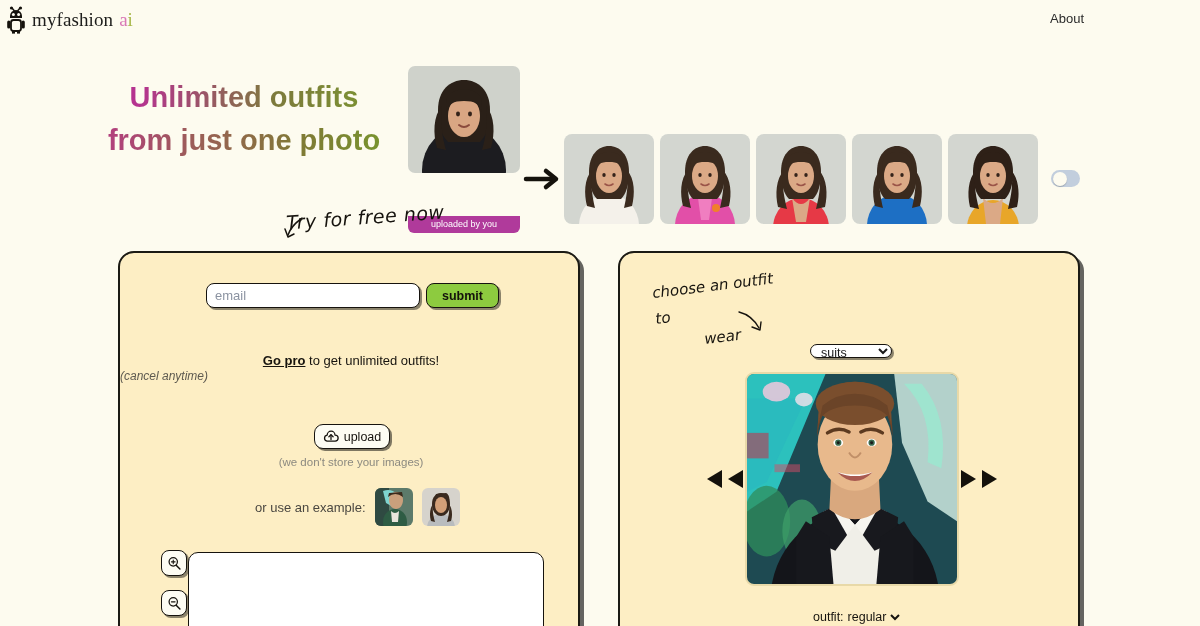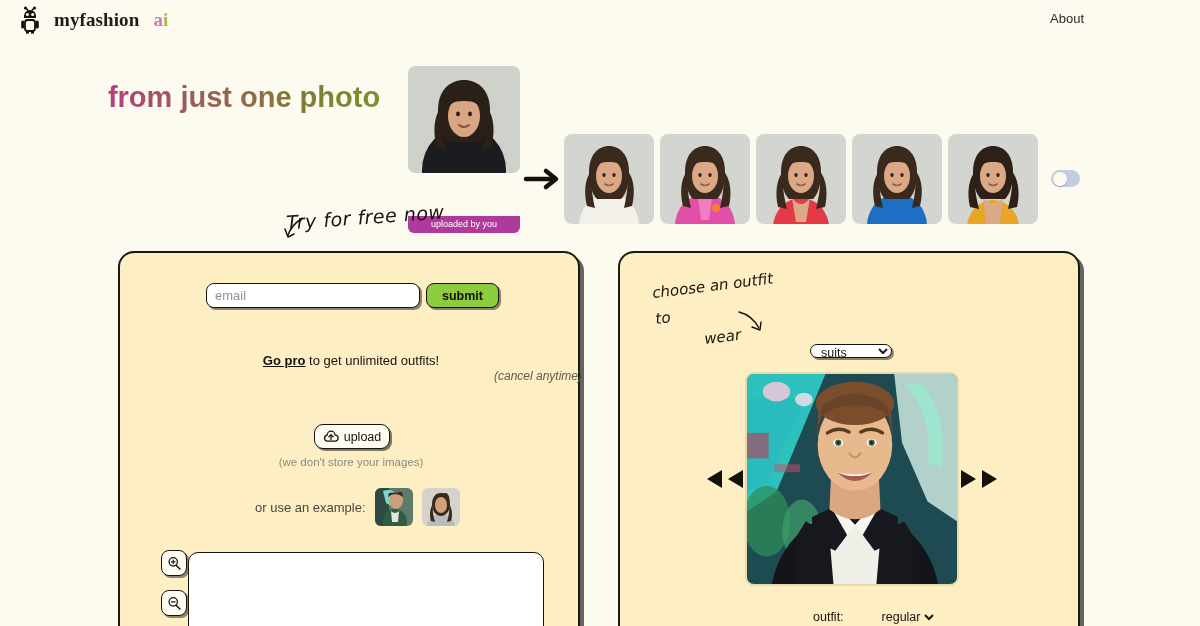--- a/index.html
+++ b/index.html
@@ -10,22 +10,22 @@
     background: #fdfbef;
     font-family: "Liberation Sans", sans-serif;
   }
 
   
   .header {
     position: absolute; top: 0; left: 0;
     width: 1200px; height: 40px;
   }
   .brand {
-    position: absolute; left: 20px; top: 6px;
-    display: flex; align-items: center; gap: 14px; font-weight: bold;
+    position: absolute; left: 6px; top: 6px;
+    display: flex; align-items: center; gap: 6px;
   }
   .robot-icon { width: 20px; height: 28px; display:block; }
   .brand-text {
     font-family: "Liberation Serif", serif;
     font-size: 19px; color: #1d1d1b; letter-spacing: .1px;
   }
   .brand-ai { font-family: "Liberation Serif", serif; font-size: 19px; }
   .brand-a { color: #d977b6; }
   .brand-i { color: #a8b84a; }
 
@@ -156,21 +156,21 @@
     position: absolute; left: 0; top: 68px; width: 462px;
     text-align: center; font-size: 13px; font-weight: bold; color: #16130e;
   }
   .go-pro-line {
     position: absolute; left: 0; top: 100px; width: 462px;
     text-align: center; font-size: 13px; color: #16130e;
   }
   .go-pro-line b { text-decoration: underline; cursor: pointer; }
   .cancel-any {
     position: absolute; left: 0; top: 116px; width: 462px;
-    text-align: right; font-size: 12px; font-style: italic; color: #5e5a50;
+    text-align: left; font-size: 12px; font-style: italic; color: #5e5a50;
   }
   .upload-btn {
     position: absolute; left: 194px; top: 171px;
     width: 76px; height: 25px;
     background: #fdfcf3; border: 1.7px solid #16130e; border-radius: 9px;
     display: flex; align-items: center; justify-content: center; gap: 5px;
     font-size: 12.5px; color: #16130e; cursor: pointer;
     box-shadow: 2px 2px 0 rgba(0,0,0,.5);
   }
   .cloud-icon { width: 16px; height: 13px; display:block; }
@@ -224,21 +224,21 @@
   }
   .preview .ph { width: 100%; height: 100%; }
   .nav-arrows {
     position: absolute; display:flex; gap: 3px; align-items:center;
   }
   .prev-arrows { left: 85px; top: 216px; }
   .next-arrows { left: 340px; top: 216px; }
 
   .outfit-row {
     position: absolute; left: 193px; top: 356px;
-    display: flex; align-items: center; gap: 34px;
+    display: flex; align-items: center; 
   }
   .outfit-label { font-size: 12.5px; color: #16130e; }
   .outfit-kind {
     border: none; background: transparent;
     font-size: 12.5px; color: #16130e;
     font-family: "Liberation Sans", sans-serif;
     outline: none; cursor: pointer;
   }
 
   
@@ -265,20 +265,21 @@
       <rect x="11" y="25" width="3" height="2.6" fill="#15120c"></rect>
     </svg>
     <span class="brand-text">myfashion</span>
       <span class="brand-ai"><span class="brand-a">a</span><span class="brand-i">i</span></span>
   </div>
 
   <div class="nav-about">About</div>
 </div>
 
 <div class="hero-title">
+  <span class="hero-line1">Unlimited outfits</span>
   <span class="hero-line2">from just one photo</span>
 </div>
 
 <div class="strip">
 
   <div class="src-photo">
     <svg class="ph" viewBox="0 0 112 107" preserveAspectRatio="none">
       <rect width="112" height="107" fill="#cfd2cb"></rect>
       <ellipse cx="56" cy="104" rx="42" ry="44" fill="#1c1c20"></ellipse>
       <path d="M30 44c0-20 12-30 26-30s26 10 26 30c0 16-4 26-10 32H40c-6-6-10-16-10-32z" fill="#2a2018"></path>

